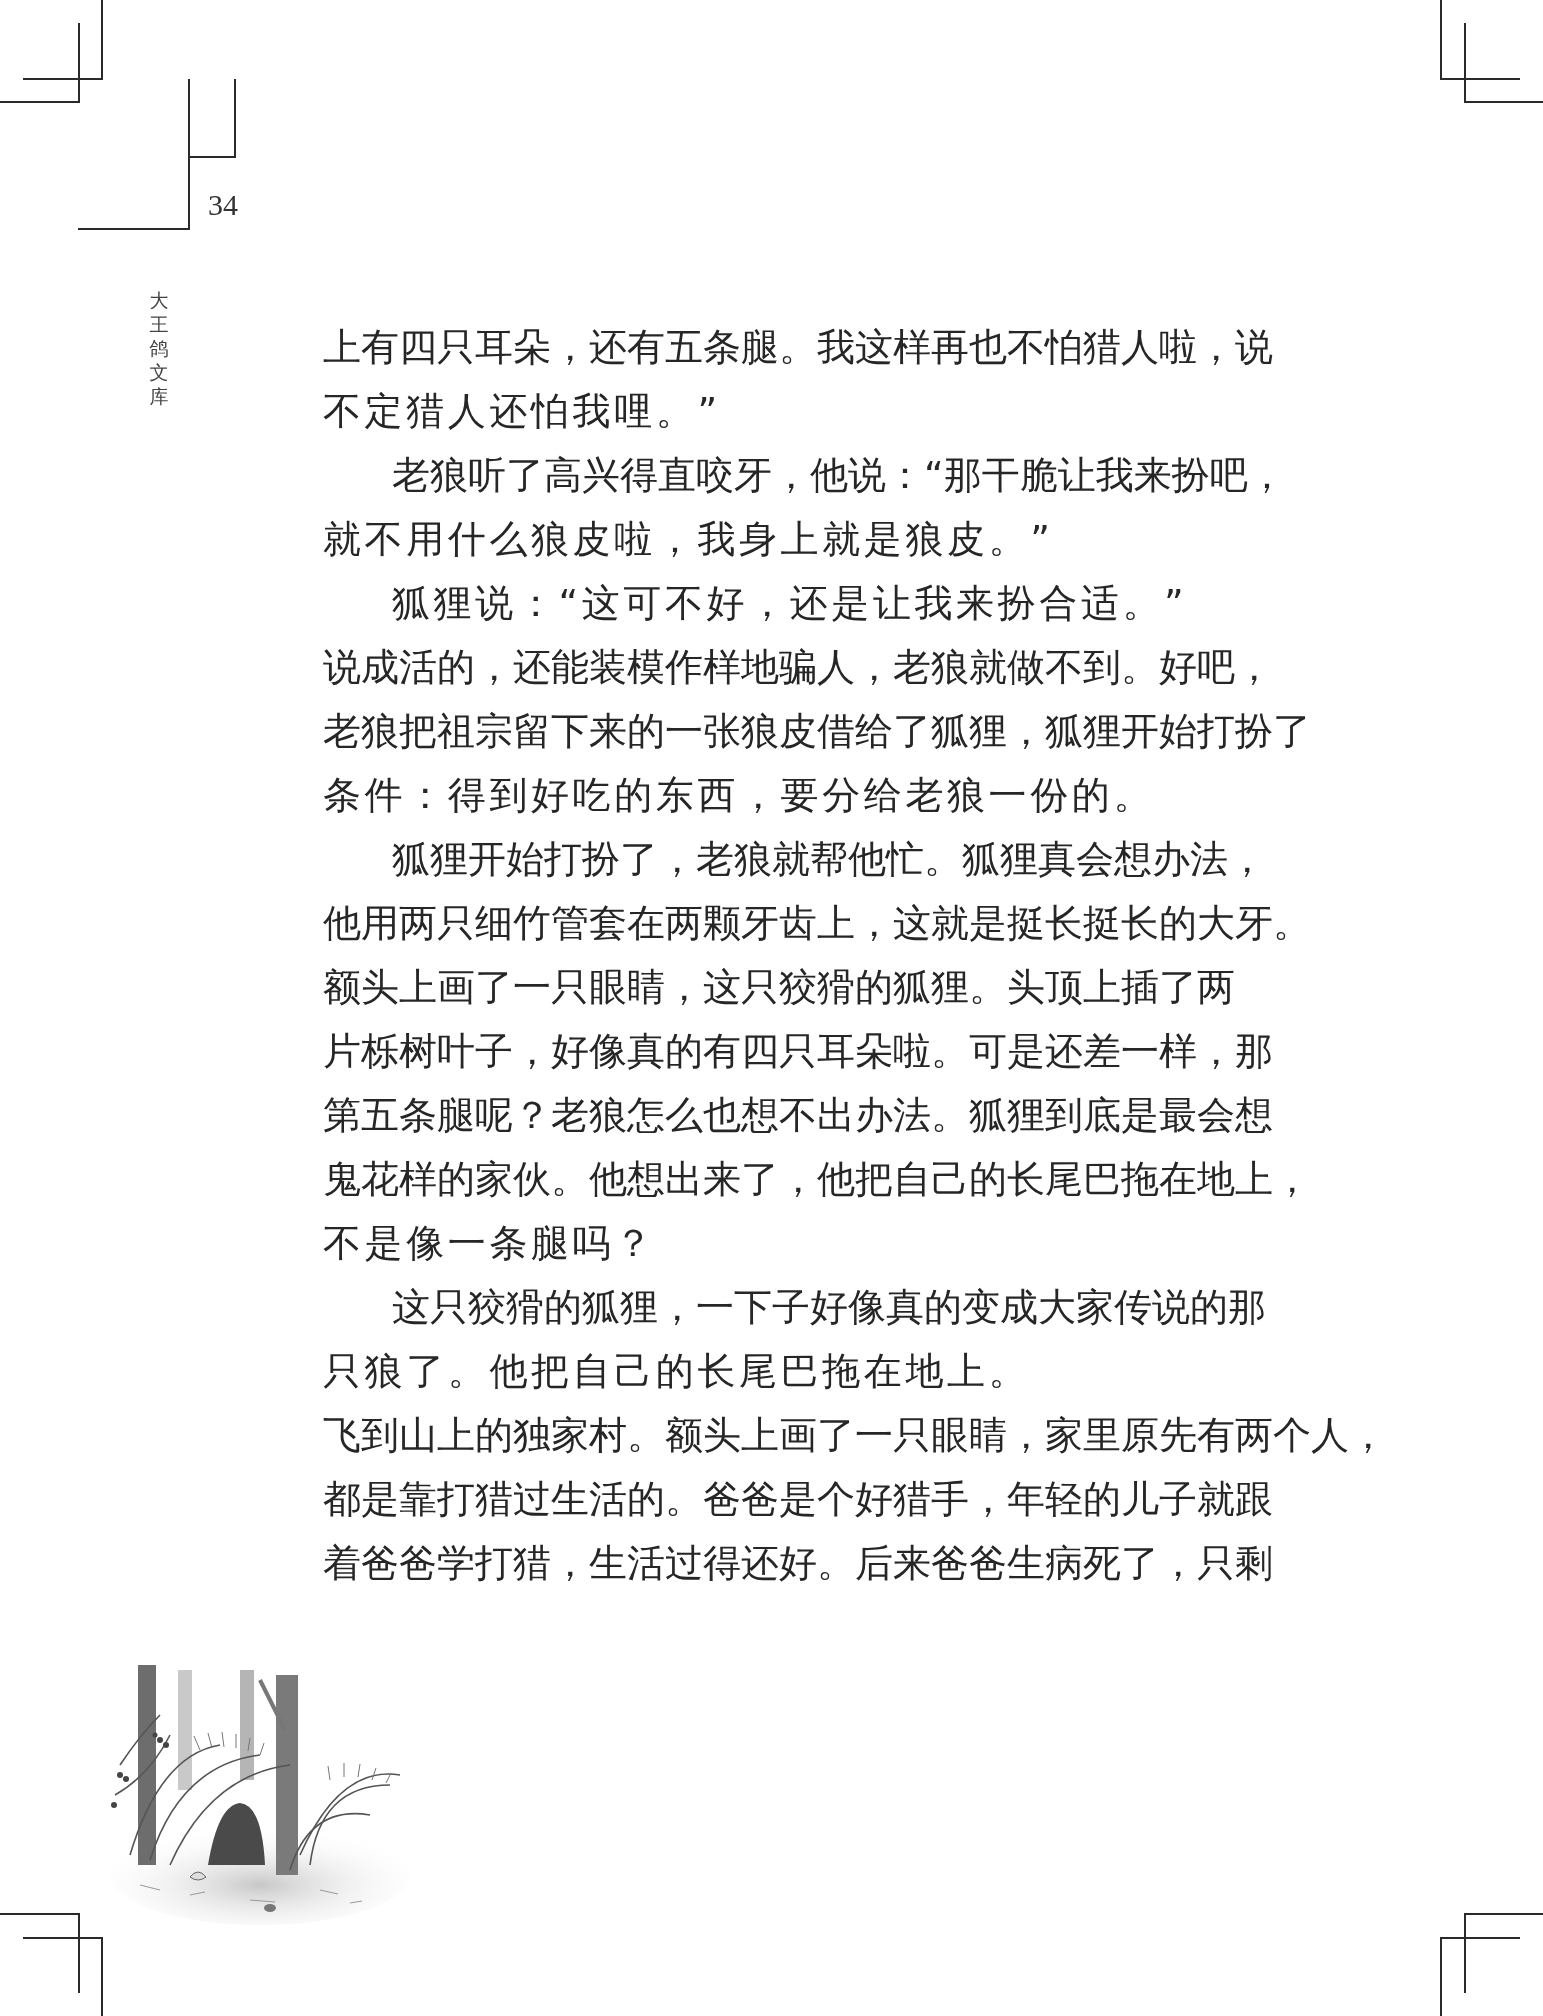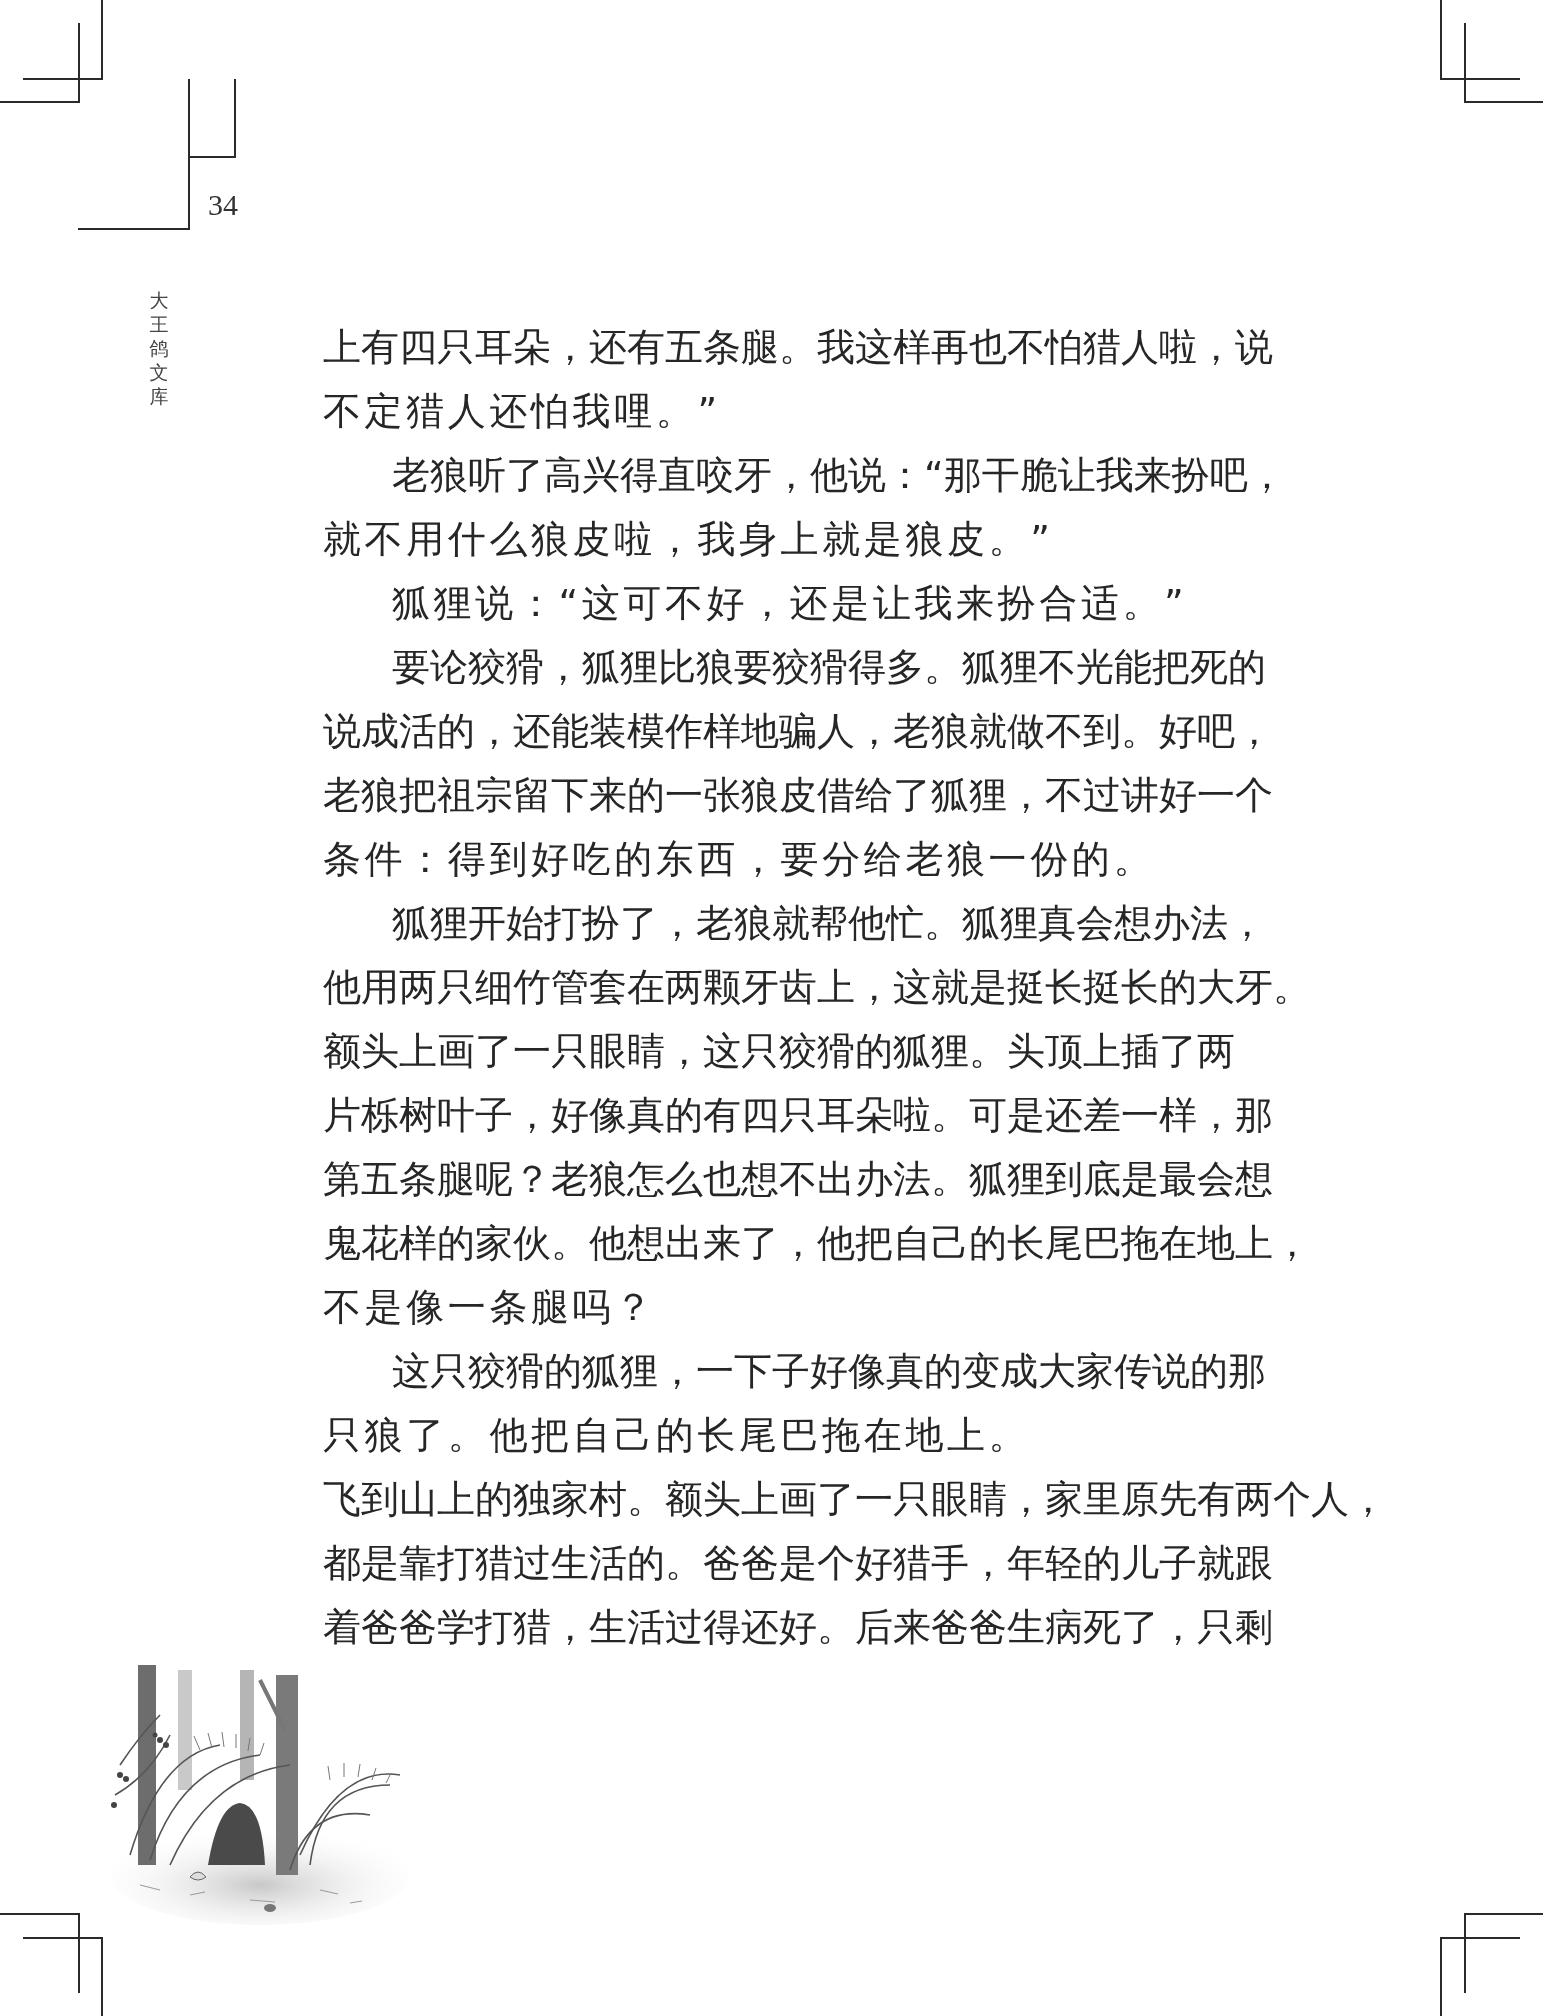--- a/index.html
+++ b/index.html
@@ -49,23 +49,22 @@
 
 <div id="page-number">34</div>
 <div id="series-title">大王鸽文库</div>
 
 <div id="body-text">
   <div class="line">上有四只耳朵，还有五条腿。我这样再也不怕猎人啦，说</div>
   <div class="line short">不定猎人还怕我哩。”</div>
   <div class="line indent">老狼听了高兴得直咬牙，他说：“那干脆让我来扮吧，</div>
   <div class="line short">就不用什么狼皮啦，我身上就是狼皮。”</div>
   <div class="line indent short">狐狸说：“这可不好，还是让我来扮合适。”</div>
-  <div class="line indent">要论狡猾，狐狸比狼要狡猾得多。狐狸不光能把死的</div>
   <div class="line">说成活的，还能装模作样地骗人，老狼就做不到。好吧，</div>
-  <div class="line">老狼把祖宗留下来的一张狼皮借给了狐狸，不过讲好一个</div>
+  <div class="line">老狼把祖宗留下来的一张狼皮借给了狐狸，狐狸开始打扮了</div>
   <div class="line short">条件：得到好吃的东西，要分给老狼一份的。</div>
   <div class="line indent">狐狸开始打扮了，老狼就帮他忙。狐狸真会想办法，</div>
   <div class="line">他用两只细竹管套在两颗牙齿上，这就是挺长挺长的大牙。</div>
   <div class="line">额头上画了一只眼睛，这只狡猾的狐狸。头顶上插了两</div>
   <div class="line">片栎树叶子，好像真的有四只耳朵啦。可是还差一样，那</div>
   <div class="line">第五条腿呢？老狼怎么也想不出办法。狐狸到底是最会想</div>
   <div class="line">鬼花样的家伙。他想出来了，他把自己的长尾巴拖在地上，</div>
   <div class="line short">不是像一条腿吗？</div>
   <div class="line indent">这只狡猾的狐狸，一下子好像真的变成大家传说的那</div>
   <div class="line short">只狼了。他把自己的长尾巴拖在地上。</div>

